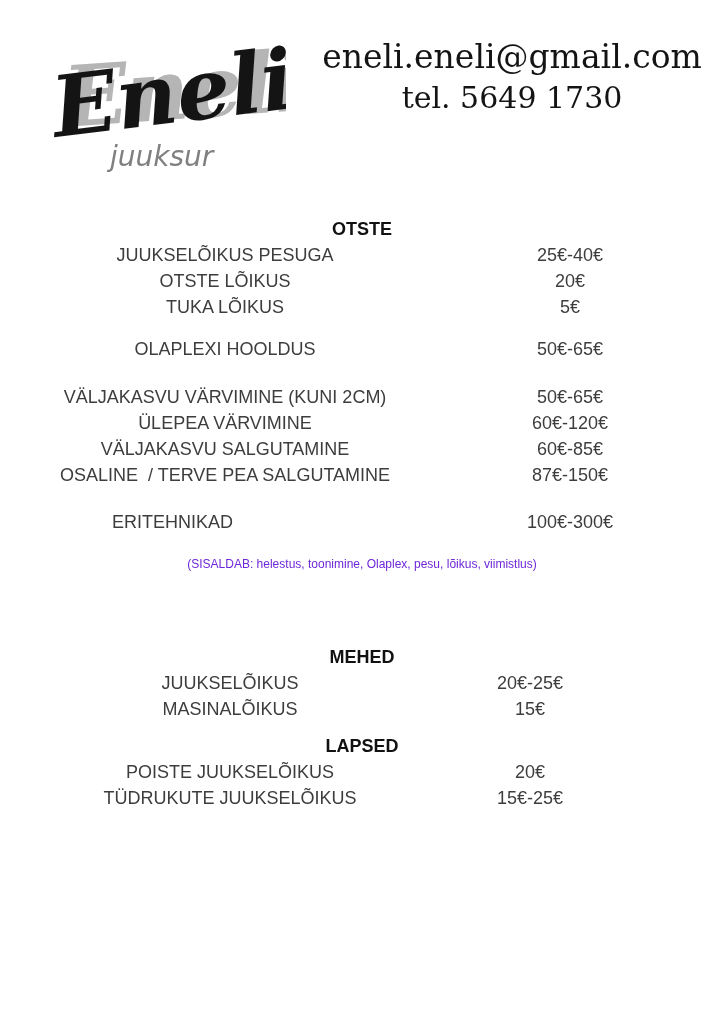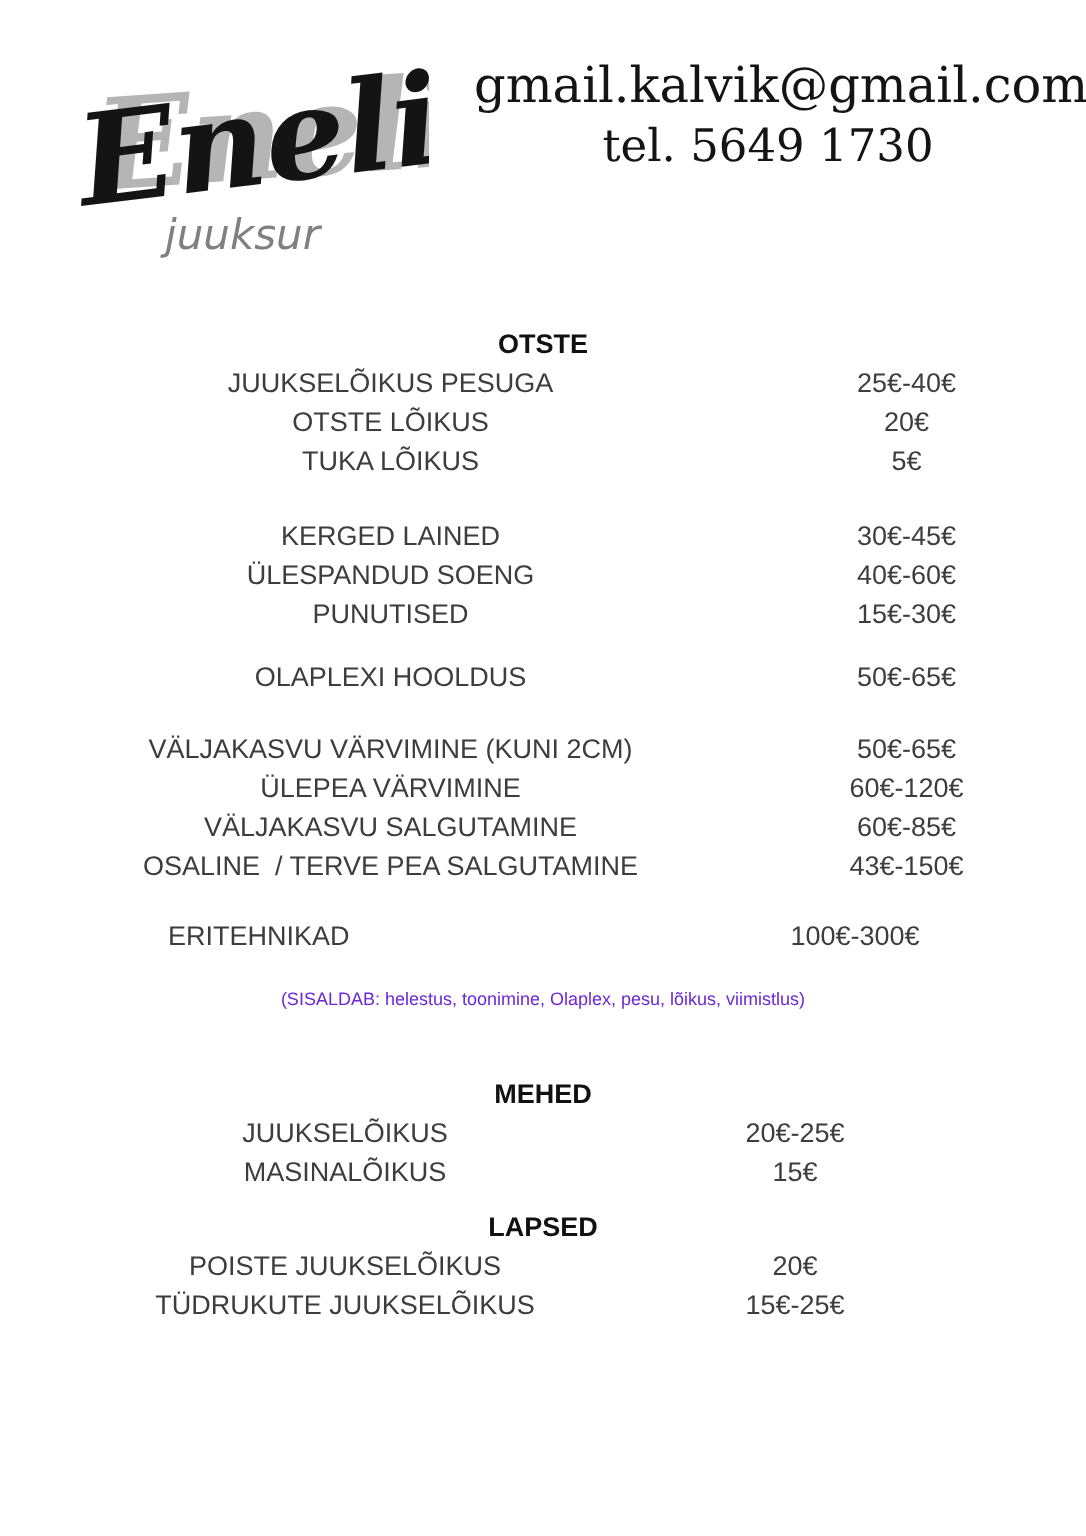--- a/index.html
+++ b/index.html
@@ -30,54 +30,54 @@
   .menu { width: 724px; }
   .section-title {
     text-align: center;
     font-size: 18px; line-height: 26px;
     font-weight: 700;
     color: #111111;
   }
   .row { display: flex; font-size: 18px; line-height: 26px; }
   .name  { text-align: center; white-space: pre-wrap; }
   .price { text-align: center; white-space: pre; }
-  .sec-wide  .name  { width: 450px; padding-left: 36px; }
+  .sec-wide  .name  { width: 450px; }
   .sec-wide  .price { width: 240px; }
   .sec-narrow .name  { width: 460px; }
   .sec-narrow .price { width: 140px; }
   .row-left .name { text-align: left; padding-left: 112px; box-sizing: border-box; }
   .note {
     text-align: center;
     font-size: 12px; line-height: 26px;
     color: #6d28d9;
     margin-top: 16px;
   }
   .mt21 { margin-top: 21px; }
   .mt22 { margin-top: 22px; }
   .mt23 { margin-top: 11px; }
   .mt24 { margin-top: 24px; }
   .mt27 { margin-top: 16px; }
-  .mt55 { margin-top: 37px; }
+  .mt55 { margin-top: 67px; }
 </style>
 </head>
 <body>
 
 <div id="page">
 
   <div id="header">
     <svg id="logo-svg" width="250" height="170" viewBox="0 0 250 170">
       <g font-family="DejaVu Serif, serif" font-style="italic" font-weight="bold">
         <text x="28" y="102" font-size="84" fill="#b5b5b5" transform="rotate(-4 125 80)">Eneli</text>
         <text x="16" y="106" font-size="84" fill="#141414" transform="rotate(-7 125 80)">Eneli</text>
       </g>
       <text x="74" y="148" font-size="28" fill="#808080" font-style="italic" font-family="DejaVu Sans, sans-serif">juuksur</text>
     </svg>
 
     <div id="contact">
-      <div class="contact-email">gmail.kalvik@gmail.com</div>
+      <div class="contact-email">eneli.eneli@gmail.com</div>
       <div class="contact-phone">tel. 5649 1730</div>
     </div>
   </div>
 
   <div class="menu">
 
     <div class="section sec-wide">
       <div class="section-title">OTSTE</div>
 
       <div class="group">
@@ -88,34 +88,20 @@
         <div class="row">
           <div class="name">OTSTE LÕIKUS</div>
           <div class="price">20€</div>
         </div>
         <div class="row">
           <div class="name">TUKA LÕIKUS</div>
           <div class="price">5€</div>
         </div>
       </div>
 
-      <div class="group mt24">
-        <div class="row">
-          <div class="name">KERGED LAINED</div>
-          <div class="price">30€-45€</div>
-        </div>
-        <div class="row">
-          <div class="name">ÜLESPANDUD SOENG</div>
-          <div class="price">40€-60€</div>
-        </div>
-        <div class="row">
-          <div class="name">PUNUTISED</div>
-          <div class="price">15€-30€</div>
-        </div>
-      </div>
 
       <div class="group mt27">
         <div class="row">
           <div class="name">OLAPLEXI HOOLDUS</div>
           <div class="price">50€-65€</div>
         </div>
       </div>
 
       <div class="group mt22">
         <div class="row">
@@ -125,21 +111,21 @@
         <div class="row">
           <div class="name">ÜLEPEA VÄRVIMINE</div>
           <div class="price">60€-120€</div>
         </div>
         <div class="row">
           <div class="name">VÄLJAKASVU SALGUTAMINE</div>
           <div class="price">60€-85€</div>
         </div>
         <div class="row">
           <div class="name">OSALINE  / TERVE PEA SALGUTAMINE</div>
-          <div class="price">43€-150€</div>
+          <div class="price">87€-150€</div>
         </div>
       </div>
 
       <div class="group mt21">
         <div class="row row-left">
           <div class="name">ERITEHNIKAD</div>
           <div class="price">100€-300€</div>
         </div>
         <div class="note">(SISALDAB: helestus, toonimine, Olaplex, pesu, lõikus, viimistlus)</div>
       </div>

